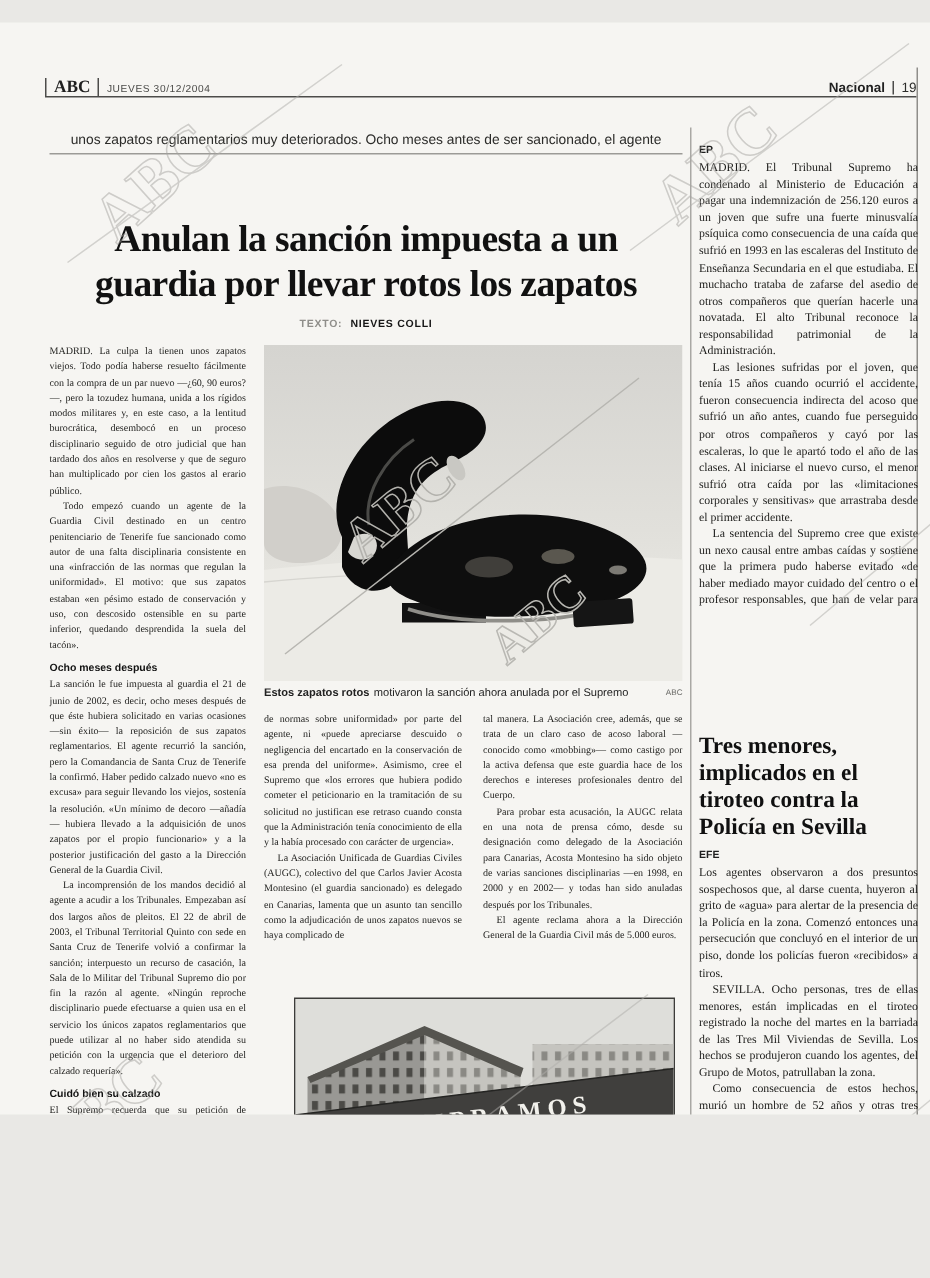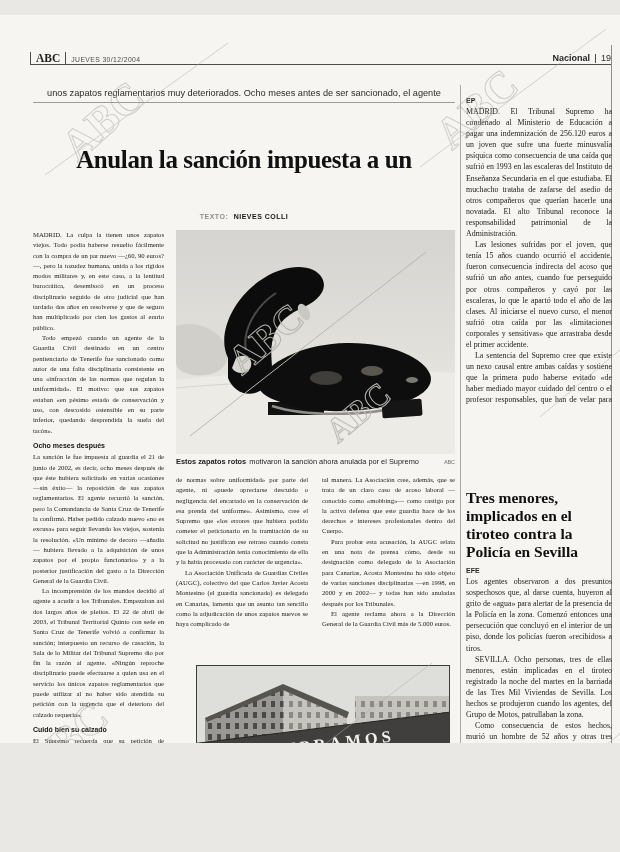--- a/index.html
+++ b/index.html
@@ -91,20 +91,21 @@
       <span class="hdr-page">19</span>
     </div>
   </div>
 
   <div class="lead">
     <div class="lead-line">unos zapatos reglamentarios muy deteriorados. Ocho meses antes de ser sancionado, el agente</div>
   </div>
 
   <h1 class="headline" style="margin:0;">
     <span style="display:block">Anulan la sanción impuesta a un</span>
+    <span style="display:block">guardia por llevar rotos los zapatos</span>
   </h1>
 
   <div class="byline">
     <span class="lbl">TEXTO:</span>
     <span class="aut">NIEVES COLLI</span>
   </div>
 
   <div class="col1 bodytxt">
     <p>MADRID. La culpa la tienen unos zapatos viejos. Todo podía haberse resuelto fácilmente con la compra de un par nuevo —¿60, 90 euros?—, pero la tozudez humana, unida a los rígidos modos militares y, en este caso, a la lentitud burocrática, desembocó en un proceso disciplinario seguido de otro judicial que han tardado dos años en resolverse y que de seguro han multiplicado por cien los gastos al erario público.</p>
     <p>Todo empezó cuando un agente de la Guardia Civil destinado en un centro penitenciario de Tenerife fue sancionado como autor de una falta disciplinaria consistente en una «infracción de las normas que regulan la uniformidad». El motivo: que sus zapatos estaban «en pésimo estado de conservación y uso, con descosido ostensible en su parte inferior, quedando desprendida la suela del tacón».</p>

